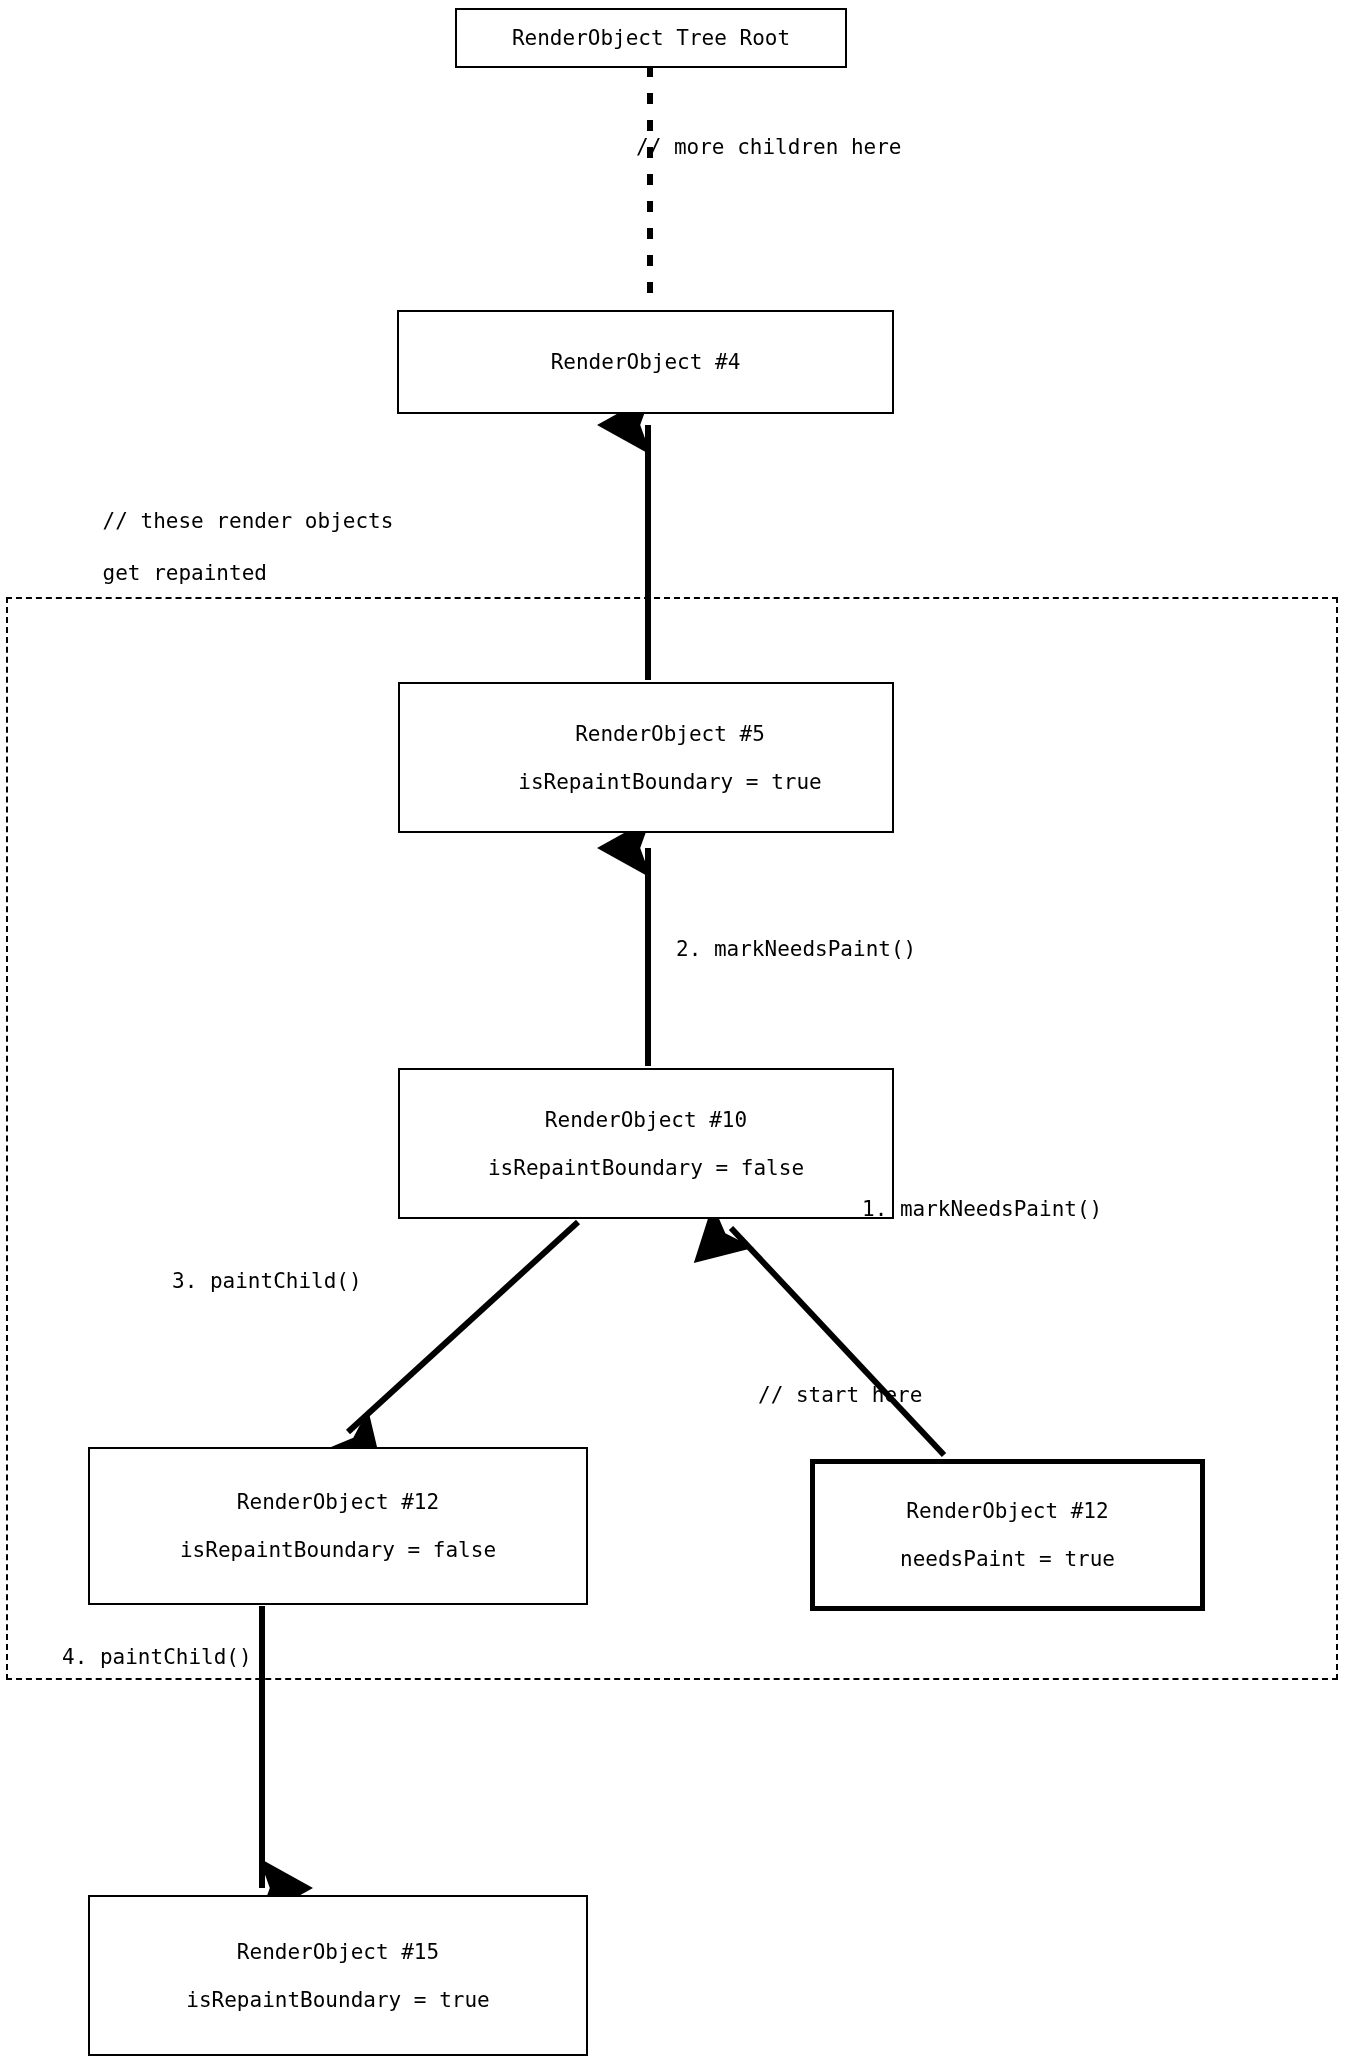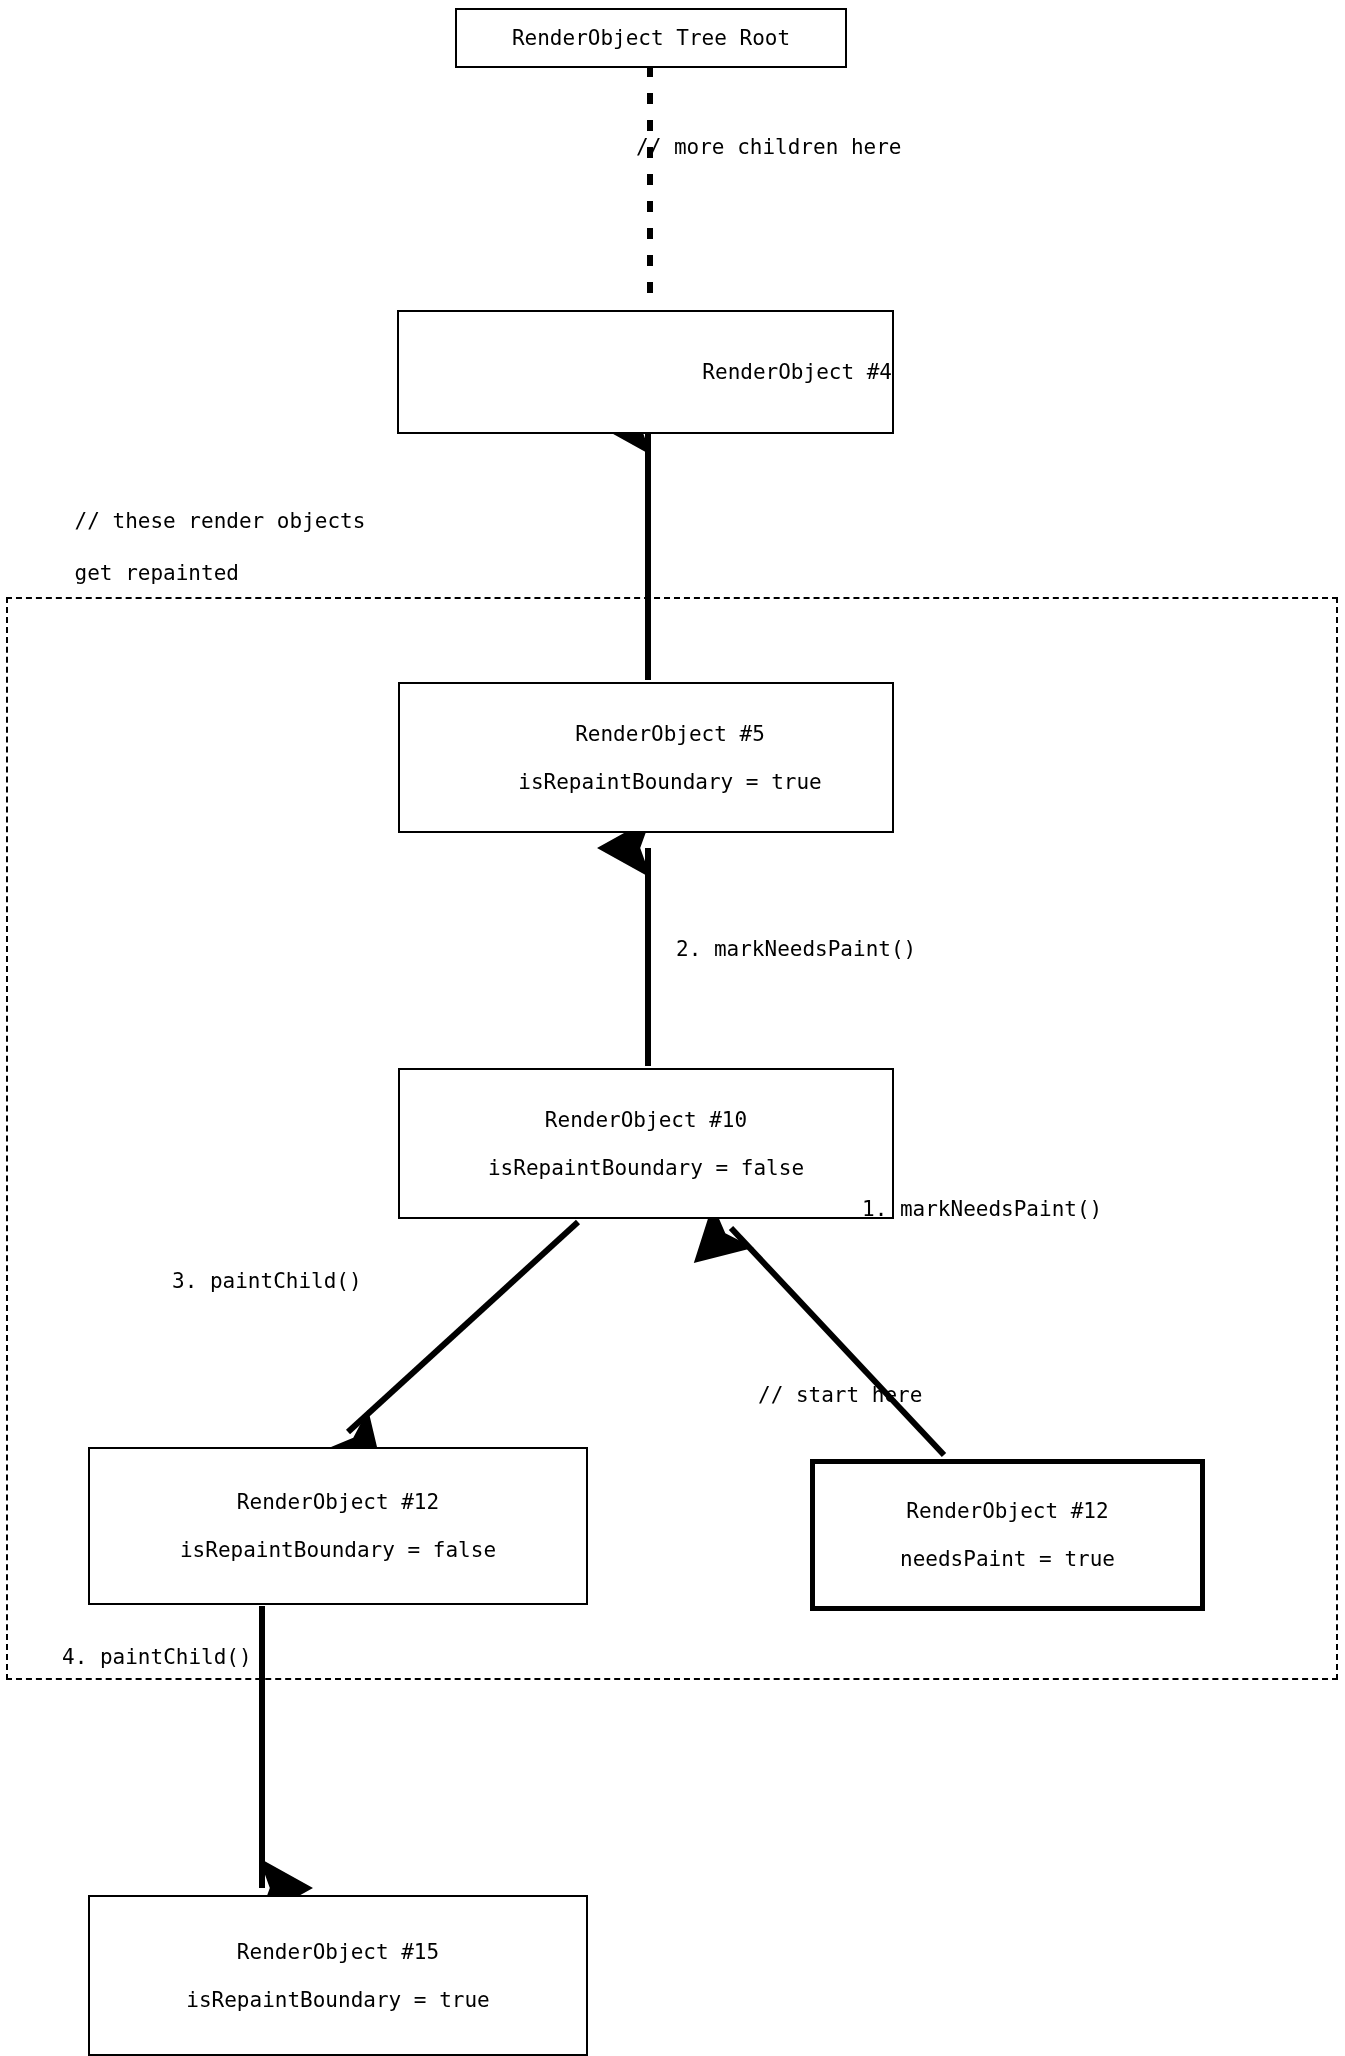--- a/index.html
+++ b/index.html
@@ -96,21 +96,21 @@
 
     <line x1="944" y1="1455" x2="731" y2="1228" stroke="#000000" stroke-width="6" marker-end="url(#arrowUp)"></line>
 
     <line x1="262" y1="1606" x2="262" y2="1888" stroke="#000000" stroke-width="6" marker-end="url(#arrowDown)"></line>
   </svg>
 
   <div class="node single" style="left:455px; top:8px; width:392px; height:60px;">
     <span class="line1">RenderObject Tree Root</span>
   </div>
 
-  <div class="node single" style="left:397px; top:310px; width:497px; height:124px;align-items:flex-end;">
+  <div class="node single" style="left:397px; top:310px; width:497px; height:104px;">
     <span class="line1">RenderObject #4</span>
   </div>
 
   <div class="node" style="left:398px; top:682px; width:496px; height:151px;padding-left:48px;">
     <span class="line1">RenderObject #5</span>
     <span class="line2">isRepaintBoundary = true</span>
   </div>
 
   <div class="node" style="left:398px; top:1068px; width:496px; height:151px;">
     <span class="line1">RenderObject #10</span>
@@ -127,21 +127,21 @@
     <span class="line2">needsPaint = true</span>
   </div>
 
   <div class="node" style="left:88px; top:1895px; width:500px; height:161px;">
     <span class="line1">RenderObject #15</span>
     <span class="line2">isRepaintBoundary = true</span>
   </div>
 
   <div class="note" style="left:636px; top:134px;">// more children here</div>
 
-  <div class="note" style="left:24px; top:482px;">
+  <div class="note" style="left:52px; top:482px;">
     <span>// these render objects</span><br>
     <span>get repainted</span>
   </div>
 
   <div class="note" style="left:676px; top:930px;margin-top:6px;">2. markNeedsPaint()</div>
 
   <div class="note" style="left:172px; top:1268px;">3. paintChild()</div>
 
   <div class="note" style="left:862px; top:1196px;">1. markNeedsPaint()</div>
 

